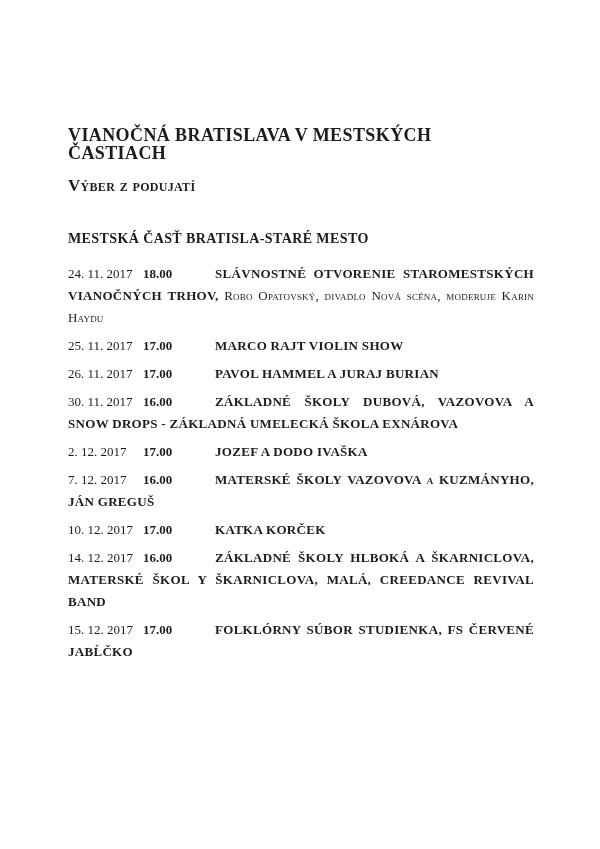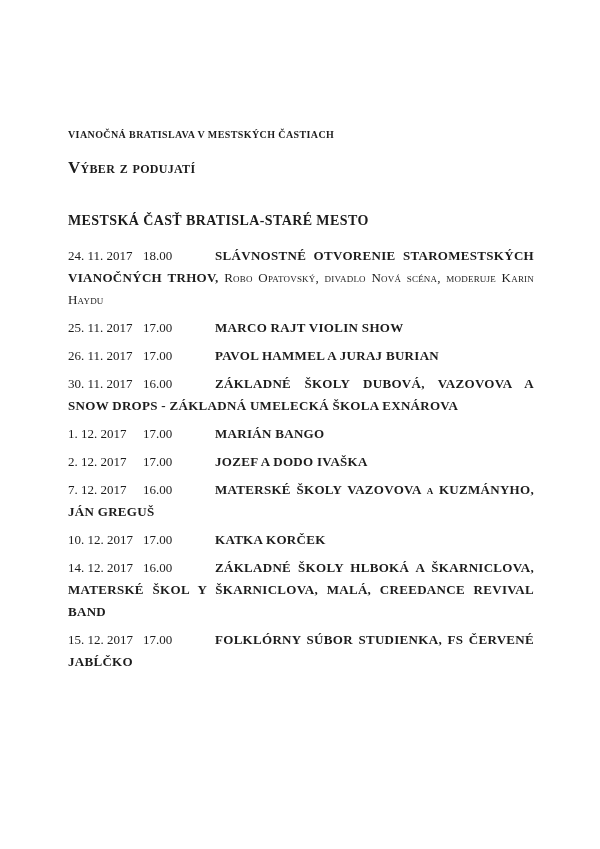--- a/index.html
+++ b/index.html
@@ -15,21 +15,21 @@
     color: #1c1c1c;
   }
   .page {
     box-sizing: border-box;
     width: 600px;
     height: 849px;
     padding: 126px 66px 0 68px;
     background: #ffffff;
   }
   .doc-title {
-    font-size: 10px;
+    font-size: 18px;
     font-weight: bold;
     letter-spacing: 0.4px;
     margin: 0;
     line-height: 18px;
   }
   .doc-subtitle {
     font-variant: small-caps;
     font-size: 17px;
     line-height: 16px;
     margin-top: 16px;
@@ -54,21 +54,21 @@
     display: inline-block;
     min-width: 75px;
     white-space: nowrap;
     font-weight: normal;
     font-family: Liberation Serif, serif;
   }
   .event .time {
     display: inline-block;
     min-width: 72px;
     white-space: nowrap;
-    font-weight: normal;
+    font-weight: bold;
   }
   .seg-bold {
     font-weight: bold;
     letter-spacing: 0.3px;
   }
   .seg-smallcaps {
     font-variant: small-caps;
     letter-spacing: 0.2px;
   }
   .seg-bold-smallcaps {
@@ -82,20 +82,19 @@
 
 <div class="page">
   <h1 class="doc-title">VIANOČNÁ BRATISLAVA V MESTSKÝCH ČASTIACH</h1>
   <div class="doc-subtitle">Výber z podujatí</div>
   <h2 class="section-heading">MESTSKÁ ČASŤ BRATISLA-STARÉ MESTO</h2>
   <div class="events" id="events">
       <p class="event"><span class="date">24. 11. 2017</span><span class="time">18.00</span><span><span class="seg-bold">SLÁVNOSTNÉ OTVORENIE STAROMESTSKÝCH VIANOČNÝCH TRHOV,</span><span class="seg-smallcaps"> Robo Opatovský, divadlo Nová scéna, moderuje Karin Haydu</span></span></p>
       <p class="event"><span class="date">25. 11. 2017</span><span class="time">17.00</span><span><span class="seg-bold">MARCO RAJT VIOLIN SHOW</span></span></p>
       <p class="event"><span class="date">26. 11. 2017</span><span class="time">17.00</span><span><span class="seg-bold">PAVOL HAMMEL A JURAJ BURIAN</span></span></p>
       <p class="event"><span class="date">30. 11. 2017</span><span class="time">16.00</span><span><span class="seg-bold">ZÁKLADNÉ ŠKOLY DUBOVÁ, VAZOVOVA A SNOW DROPS - ZÁKLADNÁ UMELECKÁ ŠKOLA EXNÁROVA</span></span></p>
-      <p class="event"><span class="date">1. 12. 2017</span><span class="time">17.00</span><span><span class="seg-bold">MARIÁN BANGO</span></span></p>
       <p class="event"><span class="date">2. 12. 2017</span><span class="time">17.00</span><span><span class="seg-bold">JOZEF A DODO IVAŠKA</span></span></p>
       <p class="event"><span class="date">7. 12. 2017</span><span class="time">16.00</span><span><span class="seg-bold">MATERSKÉ ŠKOLY VAZOVOVA </span><span class="seg-bold-smallcaps">a </span><span class="seg-bold">KUZMÁNYHO, JÁN GREGUŠ</span></span></p>
       <p class="event"><span class="date">10. 12. 2017</span><span class="time">17.00</span><span><span class="seg-bold">KATKA KORČEK</span></span></p>
       <p class="event"><span class="date">14. 12. 2017</span><span class="time">16.00</span><span><span class="seg-bold">ZÁKLADNÉ ŠKOLY HLBOKÁ A ŠKARNICLOVA, MATERSKÉ ŠKOL Y ŠKARNICLOVA, MALÁ, CREEDANCE REVIVAL BAND</span></span></p>
       <p class="event"><span class="date">15. 12. 2017</span><span class="time">17.00</span><span><span class="seg-bold">FOLKLÓRNY SÚBOR STUDIENKA, FS ČERVENÉ JABĹČKO</span></span></p>
     </div>
 </div>
 
 </body></html>

